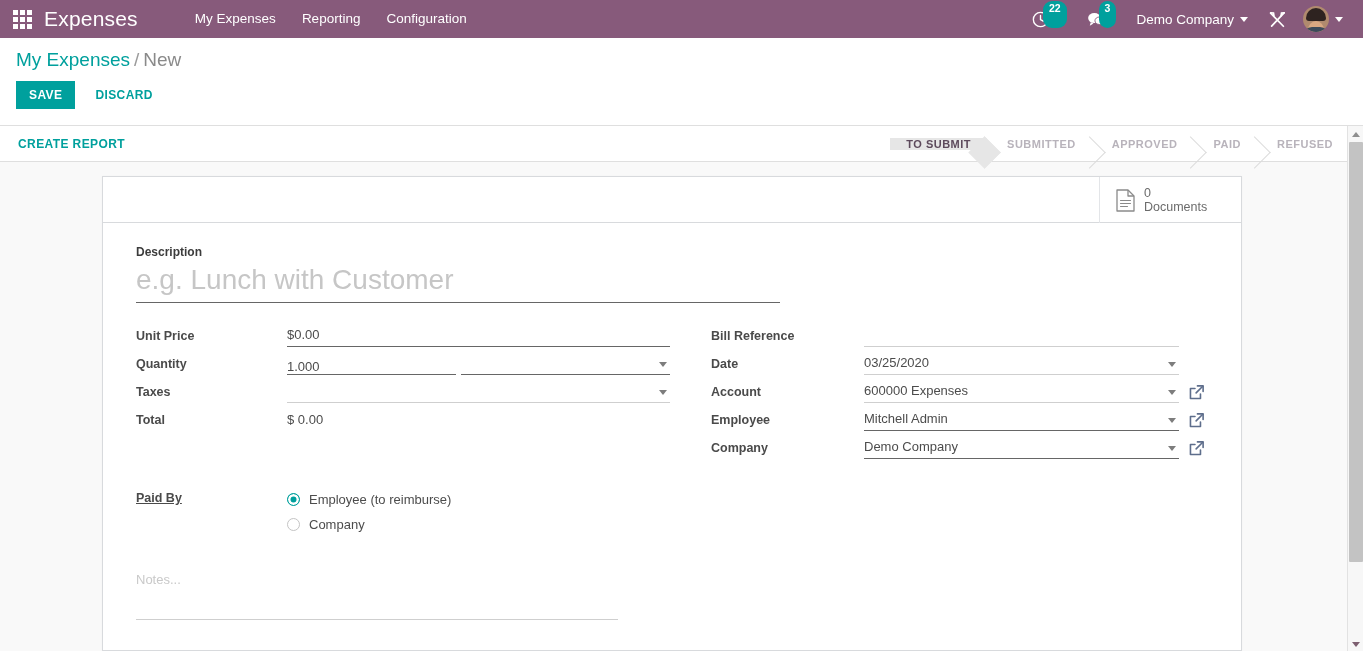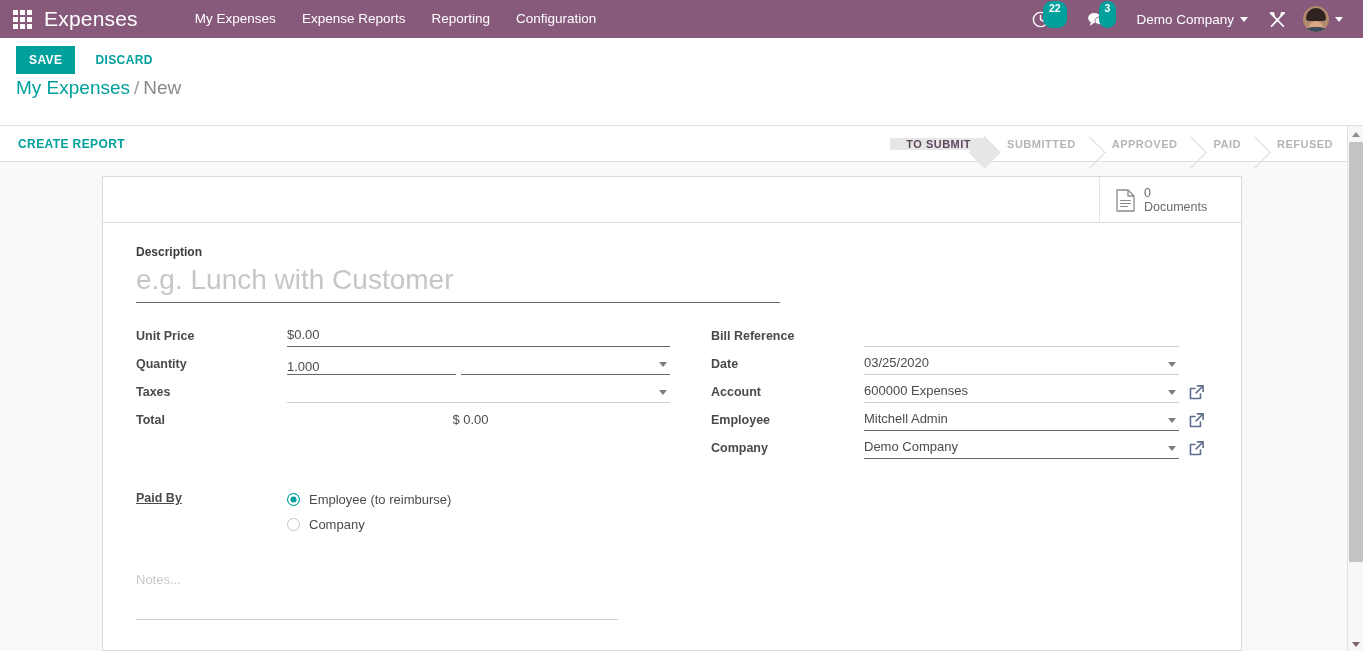--- a/index.html
+++ b/index.html
@@ -329,21 +329,21 @@
   .fld.light { border-bottom-color: #cfcfcf; }
   .fld .val {
     font-size: 13px;
     color: #4c4c4c;
     line-height: 21px;
     display: block;
     padding: 0 16px 1px 0;
     white-space: nowrap;
     overflow: hidden;
   }
-  .fld.noborder { border-bottom: none; text-align: center; }
+  .fld.noborder { border-bottom: none; }
   .dd-caret {
     position: absolute;
     right: 3px; bottom: 7px;
     width: 0; height: 0;
     border-left: 4px solid transparent;
     border-right: 4px solid transparent;
     border-top: 5px solid #7d7d7d;
   }
   .ext-link {
     width: 17px; height: 17px;
@@ -458,21 +458,20 @@
         <i></i>
         <i></i>
         <i></i>
     </span>
   </div>
 
   <div id="brand">Expenses</div>
 
   <div id="main-menus">
     <div class="menu-item">My Expenses</div>
-    <div class="menu-item">Expense Reports</div>
     <div class="menu-item">Reporting</div>
     <div class="menu-item">Configuration</div>
   </div>
 
   <div id="navbar-right">
 
     <div class="sysitem">
       <svg width="17" height="17" viewBox="0 0 20 20">
         <path d="M10 1.6a8.4 8.4 0 1 0 0 16.8 8.4 8.4 0 0 0 0-16.8z" fill="none" stroke="#ffffff" stroke-width="1.6" stroke-dasharray="40 13" stroke-dashoffset="4"></path>
         <path d="M10 5.2V10l3.2 2" fill="none" stroke="#ffffff" stroke-width="1.6" stroke-linecap="round"></path>
@@ -509,27 +508,27 @@
           <span class="shoulders"></span>
       </span>
       <span class="caret"></span>
     </div>
 
   </div>
 </div>
 
 <div id="control-panel">
 
+  <div id="breadcrumb">
+    <span class="bc-link">My Expenses</span><span class="bc-sep">/</span><span class="bc-active">New</span>
+  </div>
+
   <div id="buttons-row">
     <button id="save-btn">SAVE</button>
     <button id="discard-btn">DISCARD</button>
-  </div>
-
-  <div id="breadcrumb">
-    <span class="bc-link">My Expenses</span><span class="bc-sep">/</span><span class="bc-active">New</span>
   </div>
 </div>
 
 <div id="form-view">
 
   <div id="statusbar-row">
     <button id="create-report-btn">CREATE REPORT</button>
 
     <div id="status-pipeline">
       <div class="stage active">TO SUBMIT</div>

